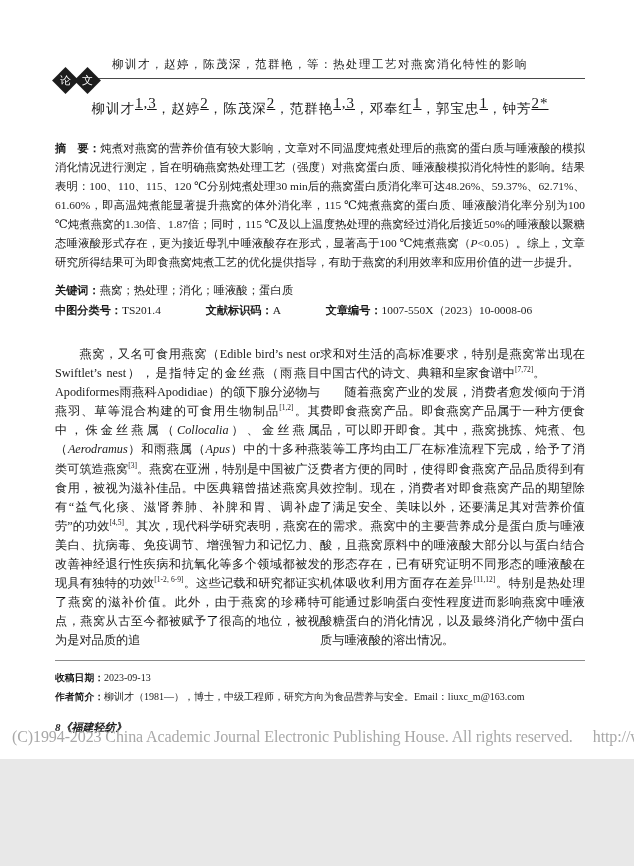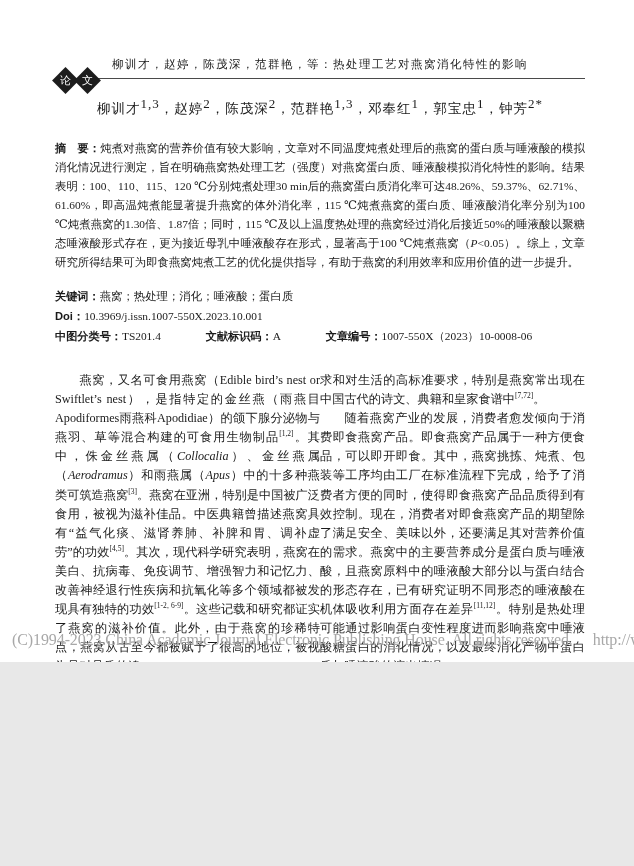--- a/index.html
+++ b/index.html
@@ -1,19 +1,19 @@
 <!DOCTYPE html>
 <html><head>
 <meta charset="utf-8">
 <style>
   * { margin:0; padding:0; box-sizing:border-box; }
   html,body { background:#e8e8e8; }
   .page {
     position:relative;
-    width:634px; height:662px;
+    width:634px; height:759px;
     margin:0 auto;
     background:#ffffff;
     color:#1a1a1a;
     font-family:"Liberation Serif","DejaVu Serif",serif;
     overflow:hidden;
   }
   .content { padding:0 49px 0 55px; }
 
   
   .header {
@@ -56,38 +56,38 @@
     font-size:21px;
     letter-spacing:3px;
     color:#111;
   }
   .authors {
     margin-top:21px;
     text-align:center;
     font-size:13.5px;
     letter-spacing:1px;
   }
-  .authors sup { font-size:13px; }
+  .authors sup { font-size:15px;text-decoration:underline; }
   .affiliations {
     margin-top:8px;
     text-align:center;
     font-size:10.8px;
     line-height:15.5px;
     color:#222;
   }
 
   
   .abstract {
     margin-top:21px;
     font-size:11.4px;
     line-height:19px;
     text-align:justify;
   }
   .abstract b, .metaline b, .footnote b { font-family:"Liberation Sans","DejaVu Sans",sans-serif; font-size:0.98em; }
-  .metablock { margin-top:14px; }
+  .metablock { margin-top:8px; }
   .metaline {
     font-size:11.4px;
     line-height:20px;
     text-align:left;
   }
   .metaline .pair { display:inline-block; margin-right:42px; }
   .metaline .pair:last-child { margin-right:0; }
   sup { font-size:0.62em; line-height:0; }
 
   
@@ -157,23 +157,20 @@
 
     <div class="abstract">
       <b>摘　要：</b><span>炖煮对燕窝的营养价值有较大影响，文章对不同温度炖煮处理后的燕窝的蛋白质与唾液酸的模拟消化情况进行测定，旨在明确燕窝热处理工艺（强度）对燕窝蛋白质、唾液酸模拟消化特性的影响。结果表明：100、110、115、120 ℃分别炖煮处理30 min后的燕窝蛋白质消化率可达48.26%、59.37%、62.71%、61.60%，即高温炖煮能显著提升燕窝的体外消化率，115 ℃炖煮燕窝的蛋白质、唾液酸消化率分别为100 ℃炖煮燕窝的1.30倍、1.87倍；同时，115 ℃及以上温度热处理的燕窝经过消化后接近50%的唾液酸以聚糖态唾液酸形式存在，更为接近母乳中唾液酸存在形式，显著高于100 ℃炖煮燕窝（<i>P</i>&lt;0.05）。综上，文章研究所得结果可为即食燕窝炖煮工艺的优化提供指导，有助于燕窝的利用效率和应用价值的进一步提升。</span>
     </div>
 
     <div class="metablock">
       <div class="metaline">
         <b>关键词：</b><span>燕窝；热处理；消化；唾液酸；蛋白质</span>
       </div>
       <div class="metaline">
-        <b>Doi：</b><span>10.3969/j.issn.1007-550X.2023.10.001</span>
-      </div>
-      <div class="metaline">
         <span class="pair"><b>中图分类号：</b><span>TS201.4</span></span>
         <span class="pair"><b>文献标识码：</b><span>A</span></span>
         <span class="pair"><b>文章编号：</b><span>1007-550X（2023）10-0008-06</span></span>
       </div>
     </div>
 
     <div class="columns">
       <div class="col">
           <p class="bpara ind">燕窝，又名可食用燕窝（Edible bird’s nest or Swiftlet’s nest），是指特定的金丝燕（雨燕目Apodiformes雨燕科Apodidiae）的颌下腺分泌物与燕羽、草等混合构建的可食用生物制品<sup>[1,2]</sup>。其中，侏金丝燕属（<i>Collocalia</i>）、金丝燕属（<i>Aerodramus</i>）和雨燕属（<i>Apus</i>）中的十多种燕类可筑造燕窝<sup>[3]</sup>。燕窝在亚洲，特别是中国被广泛食用，被视为滋补佳品。中医典籍曾描述燕窝具有“益气化痰、滋肾养肺、补脾和胃、调补虚劳”的功效<sup>[4,5]</sup>。其次，现代科学研究表明，燕窝在美白、抗病毒、免疫调节、增强智力和记忆力、改善神经退行性疾病和抗氧化等多个领域都被发现具有独特的功效<sup>[1-2, 6-9]</sup>。这些记载和研究都证实了燕窝的滋补价值。此外，由于燕窝的珍稀特点，燕窝从古至今都被赋予了很高的地位，被视为是对品质的追</p>
         </div>
@@ -181,20 +178,23 @@
           <p class="bpara">求和对生活的高标准要求，特别是燕窝常出现在中国古代的诗文、典籍和皇家食谱中<sup>[7,72]</sup>。</p>
           <p class="bpara ind">随着燕窝产业的发展，消费者愈发倾向于消费即食燕窝产品。即食燕窝产品属于一种方便食品，可以即开即食。其中，燕窝挑拣、炖煮、包装等工序均由工厂在标准流程下完成，给予了消费者方便的同时，使得即食燕窝产品品质得到有效控制。现在，消费者对即食燕窝产品的期望除了满足安全、美味以外，还要满足其对营养价值的需求。燕窝中的主要营养成分是蛋白质与唾液酸，且燕窝原料中的唾液酸大部分以与蛋白结合的形态存在，已有研究证明不同形态的唾液酸在机体吸收利用方面存在差异<sup>[11,12]</sup>。特别是热处理可能通过影响蛋白变性程度进而影响燕窝中唾液酸糖蛋白的消化情况，以及最终消化产物中蛋白质与唾液酸的溶出情况。</p>
         </div>
     </div>
 
     <div class="footnote-divider"></div>
     <div class="footnotes">
       <div class="footnote">
         <b>收稿日期：</b><span>2023-09-13</span>
       </div>
+      <div class="footnote">
+        <b>作者简介：</b><span>柳训才（1981—），博士，中级工程师，研究方向为食品营养与安全。Email：liuxc_m@163.com</span>
+      </div>
     </div>
 
     <div class="page-marker">8《福建轻纺》</div>
   </div>
 
   <div class="copyright">
     <span>(C)1994-2023 China Academic Journal Electronic Publishing House. All rights reserved.</span><span class="url">http://www.cnki.net</span>
   </div>
 </div>
 

